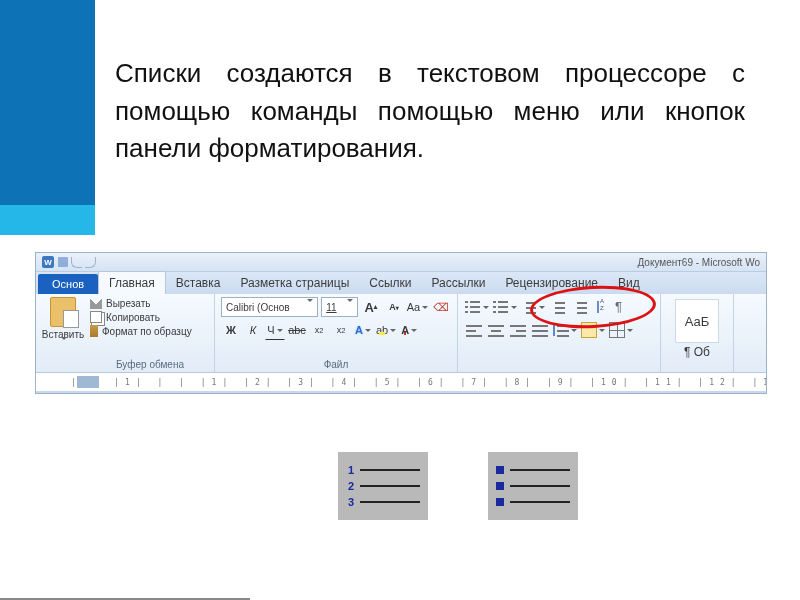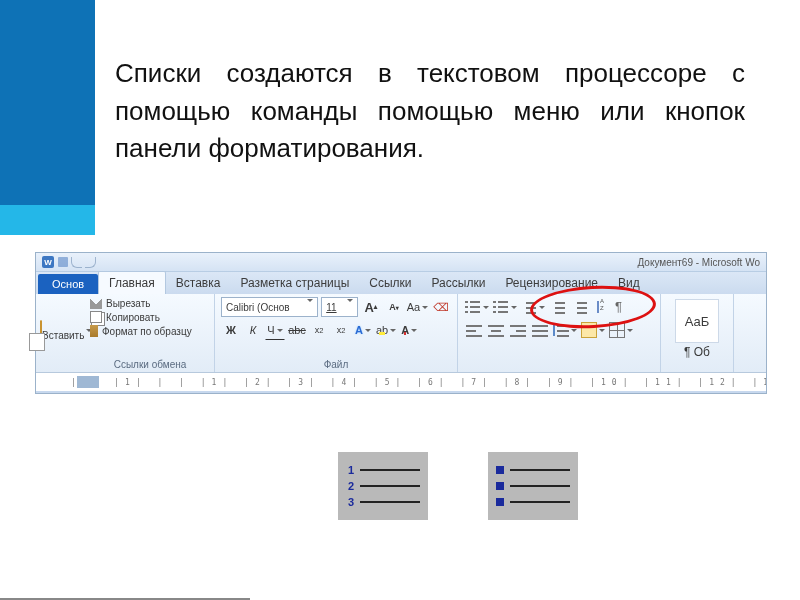--- a/index.html
+++ b/index.html
@@ -115,21 +115,21 @@
   .group .label {
     text-align: center;
     font-size: 10px;
     color: #5a6b80;
     margin-top: auto;
     padding-bottom: 2px;
   }
   
   .clipboard { width: 170px; flex-direction: row; padding: 3px 4px 0; }
   .paste {
-    display: flex; flex-direction: row; align-items: center;
+    display: flex; flex-direction: column; align-items: center;
     width: 46px;
   }
   .paste-icon {
     width: 24px; height: 28px; background: #eac06a;
     border: 1px solid #c99330; border-radius: 2px; position: relative;
   }
   .paste-icon::after {
     content: ""; position: absolute; bottom: -2px; right: -4px;
     width: 14px; height: 16px; background: #fff; border: 1px solid #999;
   }
@@ -261,21 +261,21 @@
           <span>Вырезать</span>
         </div>
         <div class="clip-row">
           <span class="mini-icon mi-copy"></span>
           <span>Копировать</span>
         </div>
         <div class="clip-row">
           <span class="mini-icon mi-brush"></span>
           <span>Формат по образцу</span>
         </div>
-        <div class="label">Ссылки обмена</div>
+        <div class="label">Буфер обмена</div>
       </div>
     </div>
 
     <div class="group font">
       <div class="font-row1">
         <div class="combo fname">
             <span>Calibri (Основ</span>
             <span class="dd"></span>
           </div>
         <div class="combo fsize">

